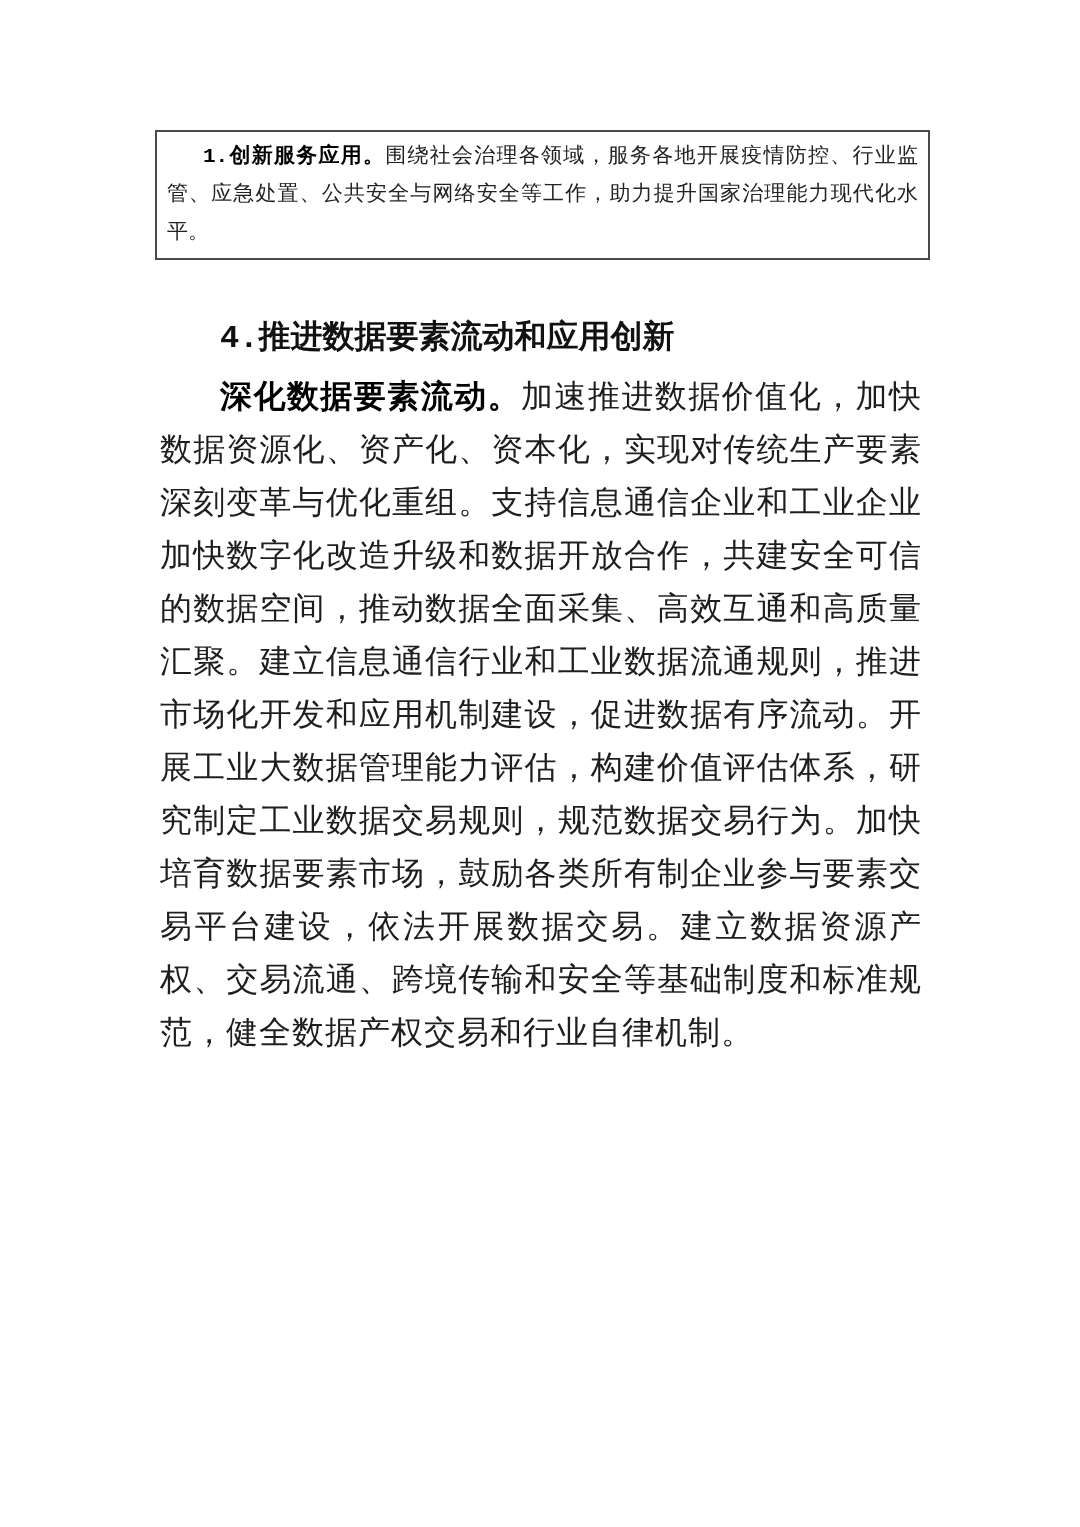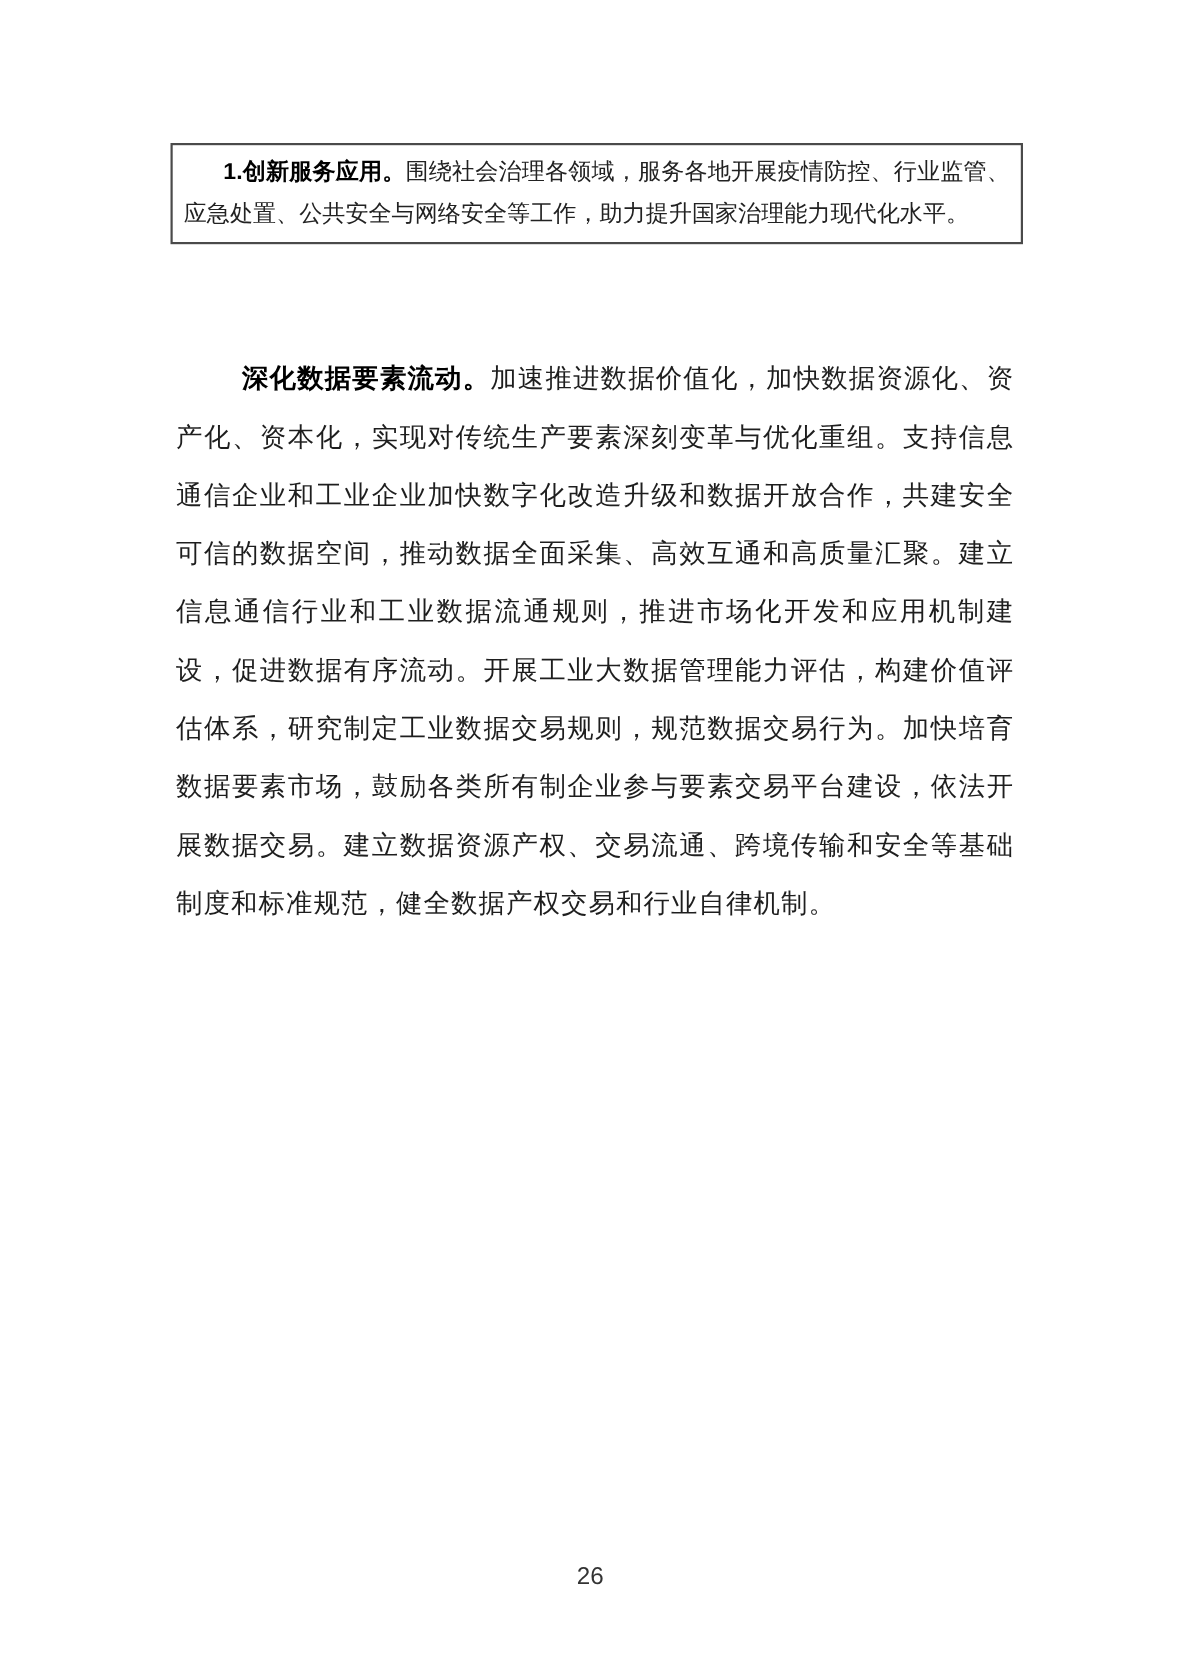--- a/index.html
+++ b/index.html
@@ -5,21 +5,21 @@
   html, body {
     margin: 0;
     padding: 0;
     background: #ffffff;
   }
   .page {
     position: relative;
     width: 1073px;
     height: 1527px;
     background: #ffffff;
-    font-family: Liberation Sans, sans-serif;
+    font-family: Liberation Mono, monospace;
     color: #222222;
     overflow: hidden;
   }
   .callout {
     position: absolute;
     left: 155px;
     top: 130px;
     width: 775px;
     box-sizing: border-box;
     border: 2px solid #4a4a4a;
@@ -48,21 +48,21 @@
   .heading {
     margin: 0 0 12px 0;
     font-size: 32px;
     line-height: 42px;
     font-weight: bold;
     color: #111111;
     text-indent: 60px;
   }
   .content p.body-par {
     margin: 0 0 10px 0;
-    font-size: 24px;
+    font-size: 32px;
     line-height: 53px;
     letter-spacing: 1px;
     text-align: justify;
     text-justify: inter-character;
     text-indent: 60px;
     color: #1e1e1e;
   }
   .page-number {
     position: absolute;
     left: 0;
@@ -76,20 +76,20 @@
 </head>
 <body>
 
 <div class="page">
 
   <div class="callout">
     <p><span class="lead">1.创新服务应用。</span><span>围绕社会治理各领域，服务各地开展疫情防控、行业监管、应急处置、公共安全与网络安全等工作，助力提升国家治理能力现代化水平。</span></p>
   </div>
 
   <div class="content">
+    <h2 class="heading">4.推进数据要素流动和应用创新</h2>
 
     <p class="body-par"><span class="lead">深化数据要素流动。</span><span>加速推进数据价值化，加快数据资源化、资产化、资本化，实现对传统生产要素深刻变革与优化重组。支持信息通信企业和工业企业加快数字化改造升级和数据开放合作，共建安全可信的数据空间，推动数据全面采集、高效互通和高质量汇聚。建立信息通信行业和工业数据流通规则，推进市场化开发和应用机制建设，促进数据有序流动。开展工业大数据管理能力评估，构建价值评估体系，研究制定工业数据交易规则，规范数据交易行为。加快培育数据要素市场，鼓励各类所有制企业参与要素交易平台建设，依法开展数据交易。建立数据资源产权、交易流通、跨境传输和安全等基础制度和标准规范，健全数据产权交易和行业自律机制。</span></p>
 
   </div>
 
-  <div class="page-number">26</div>
 
 </div>
 
 </body></html>

